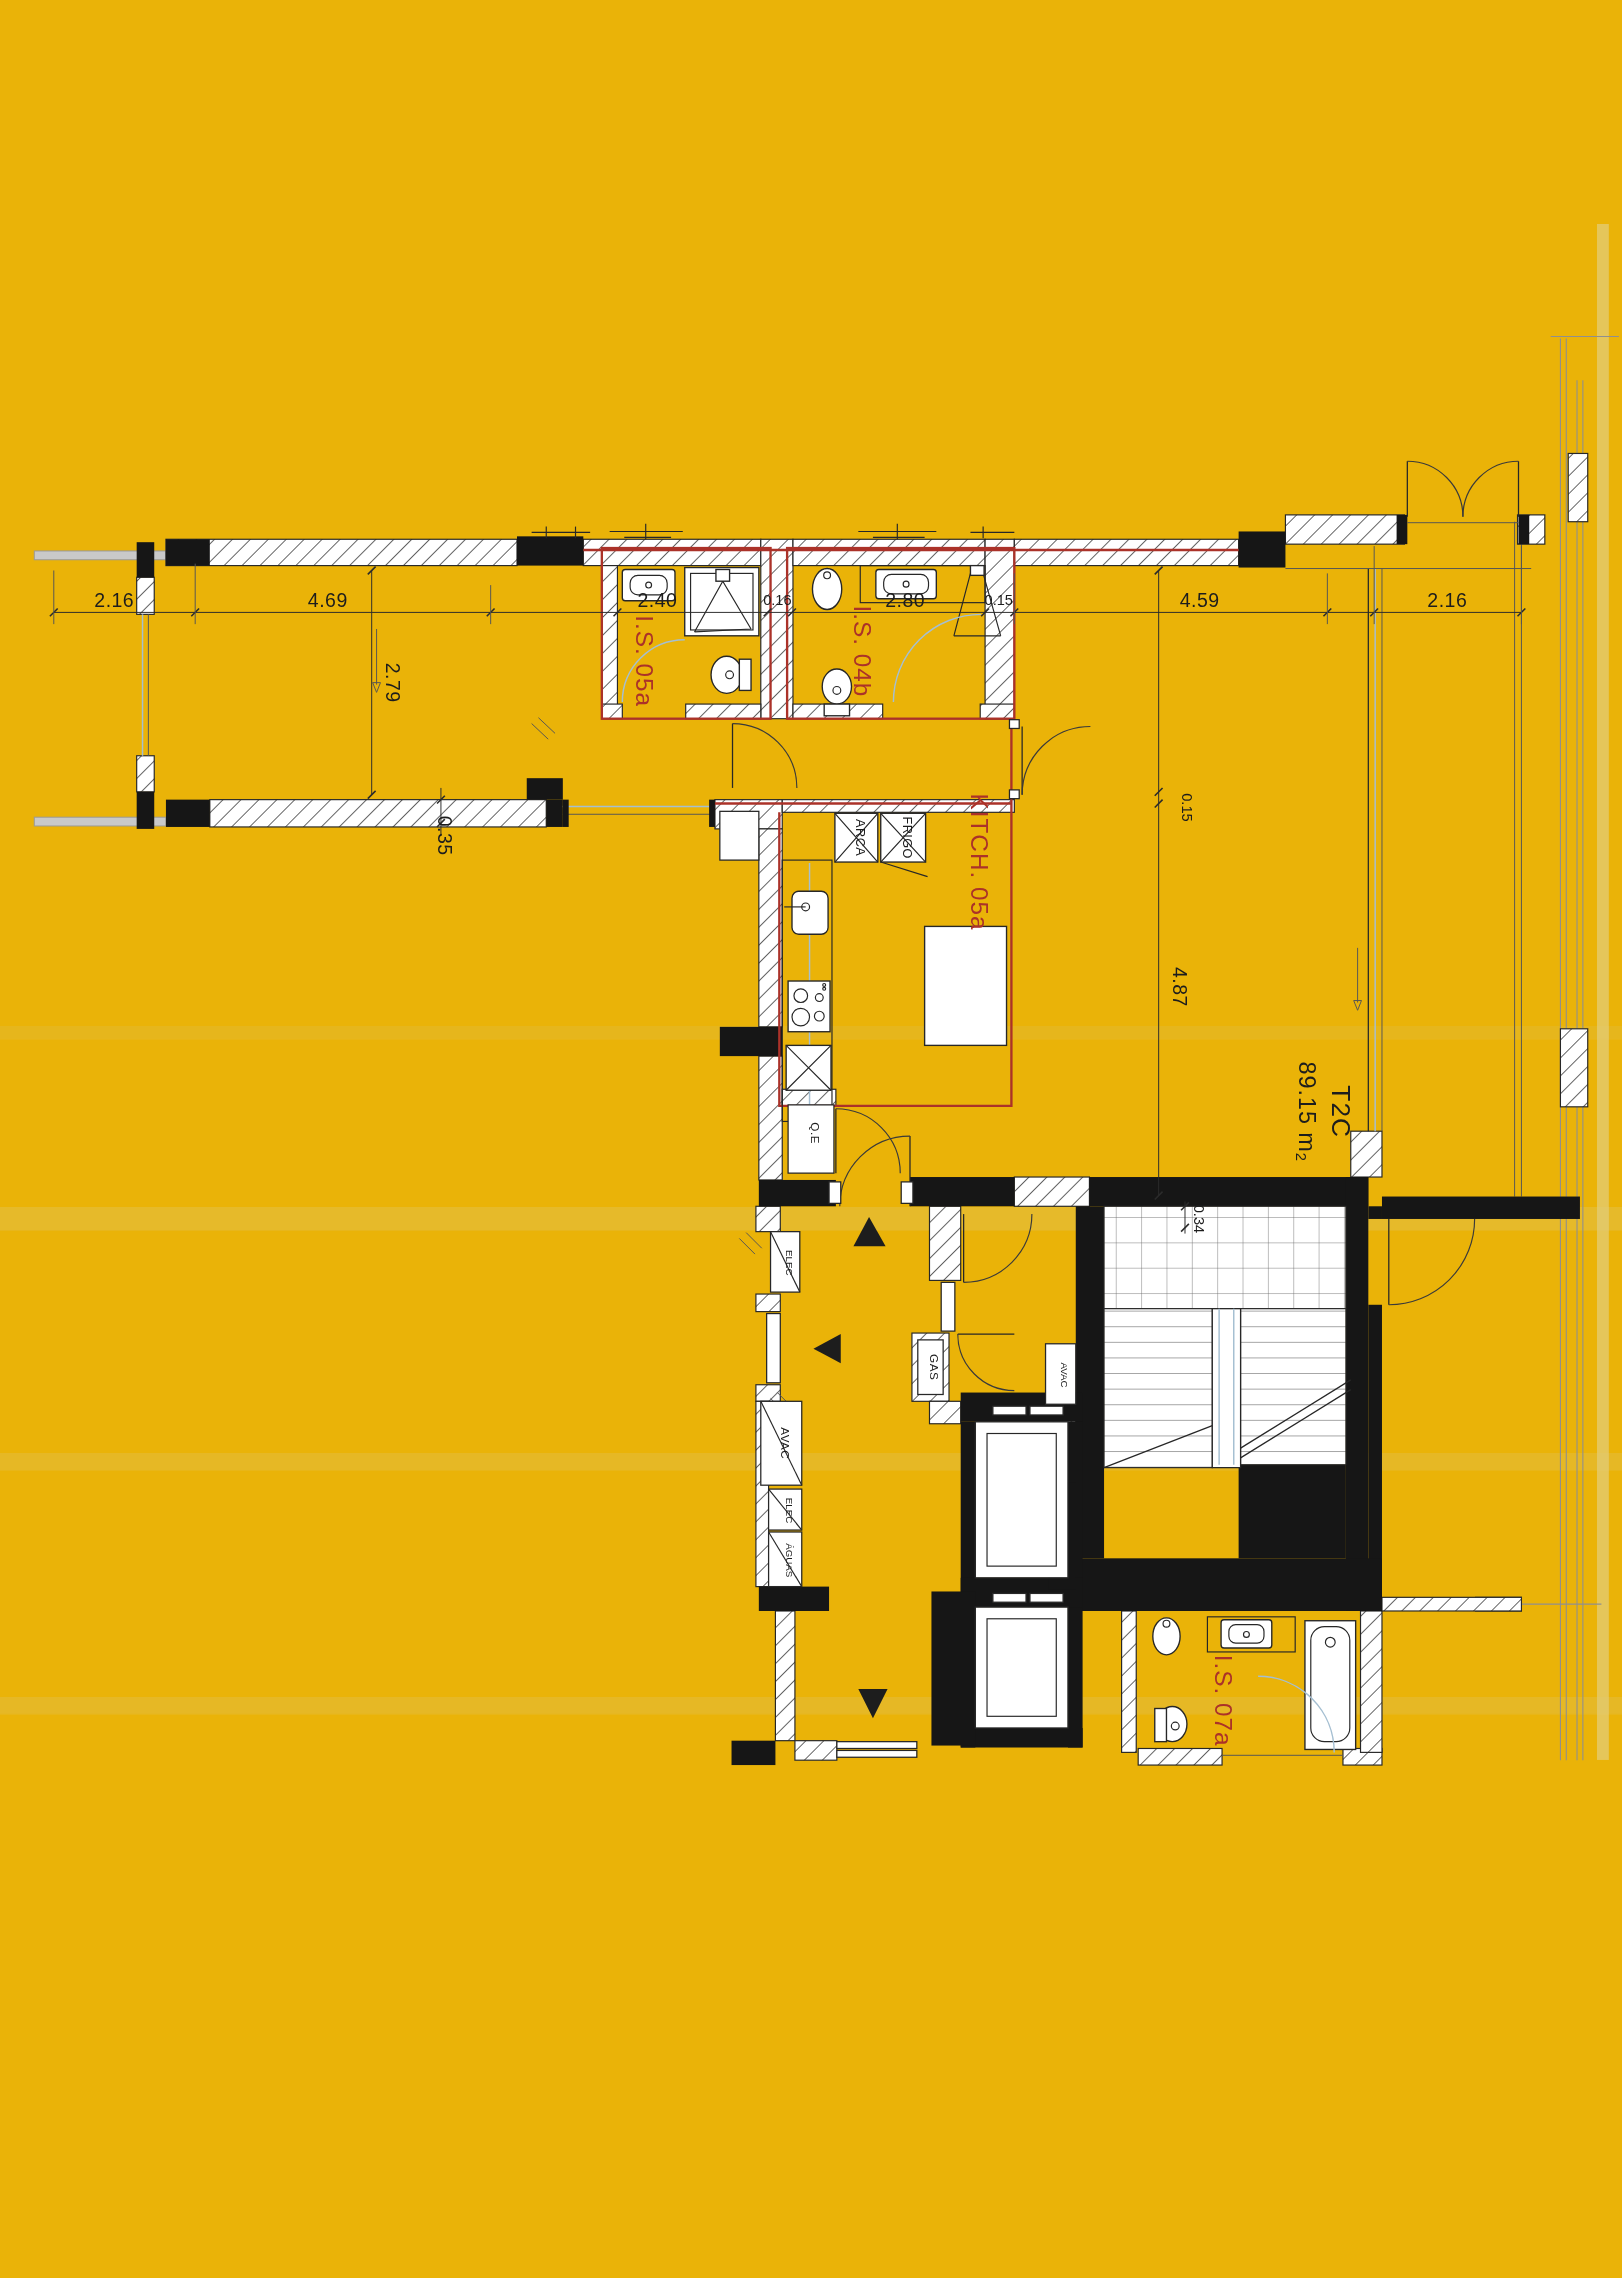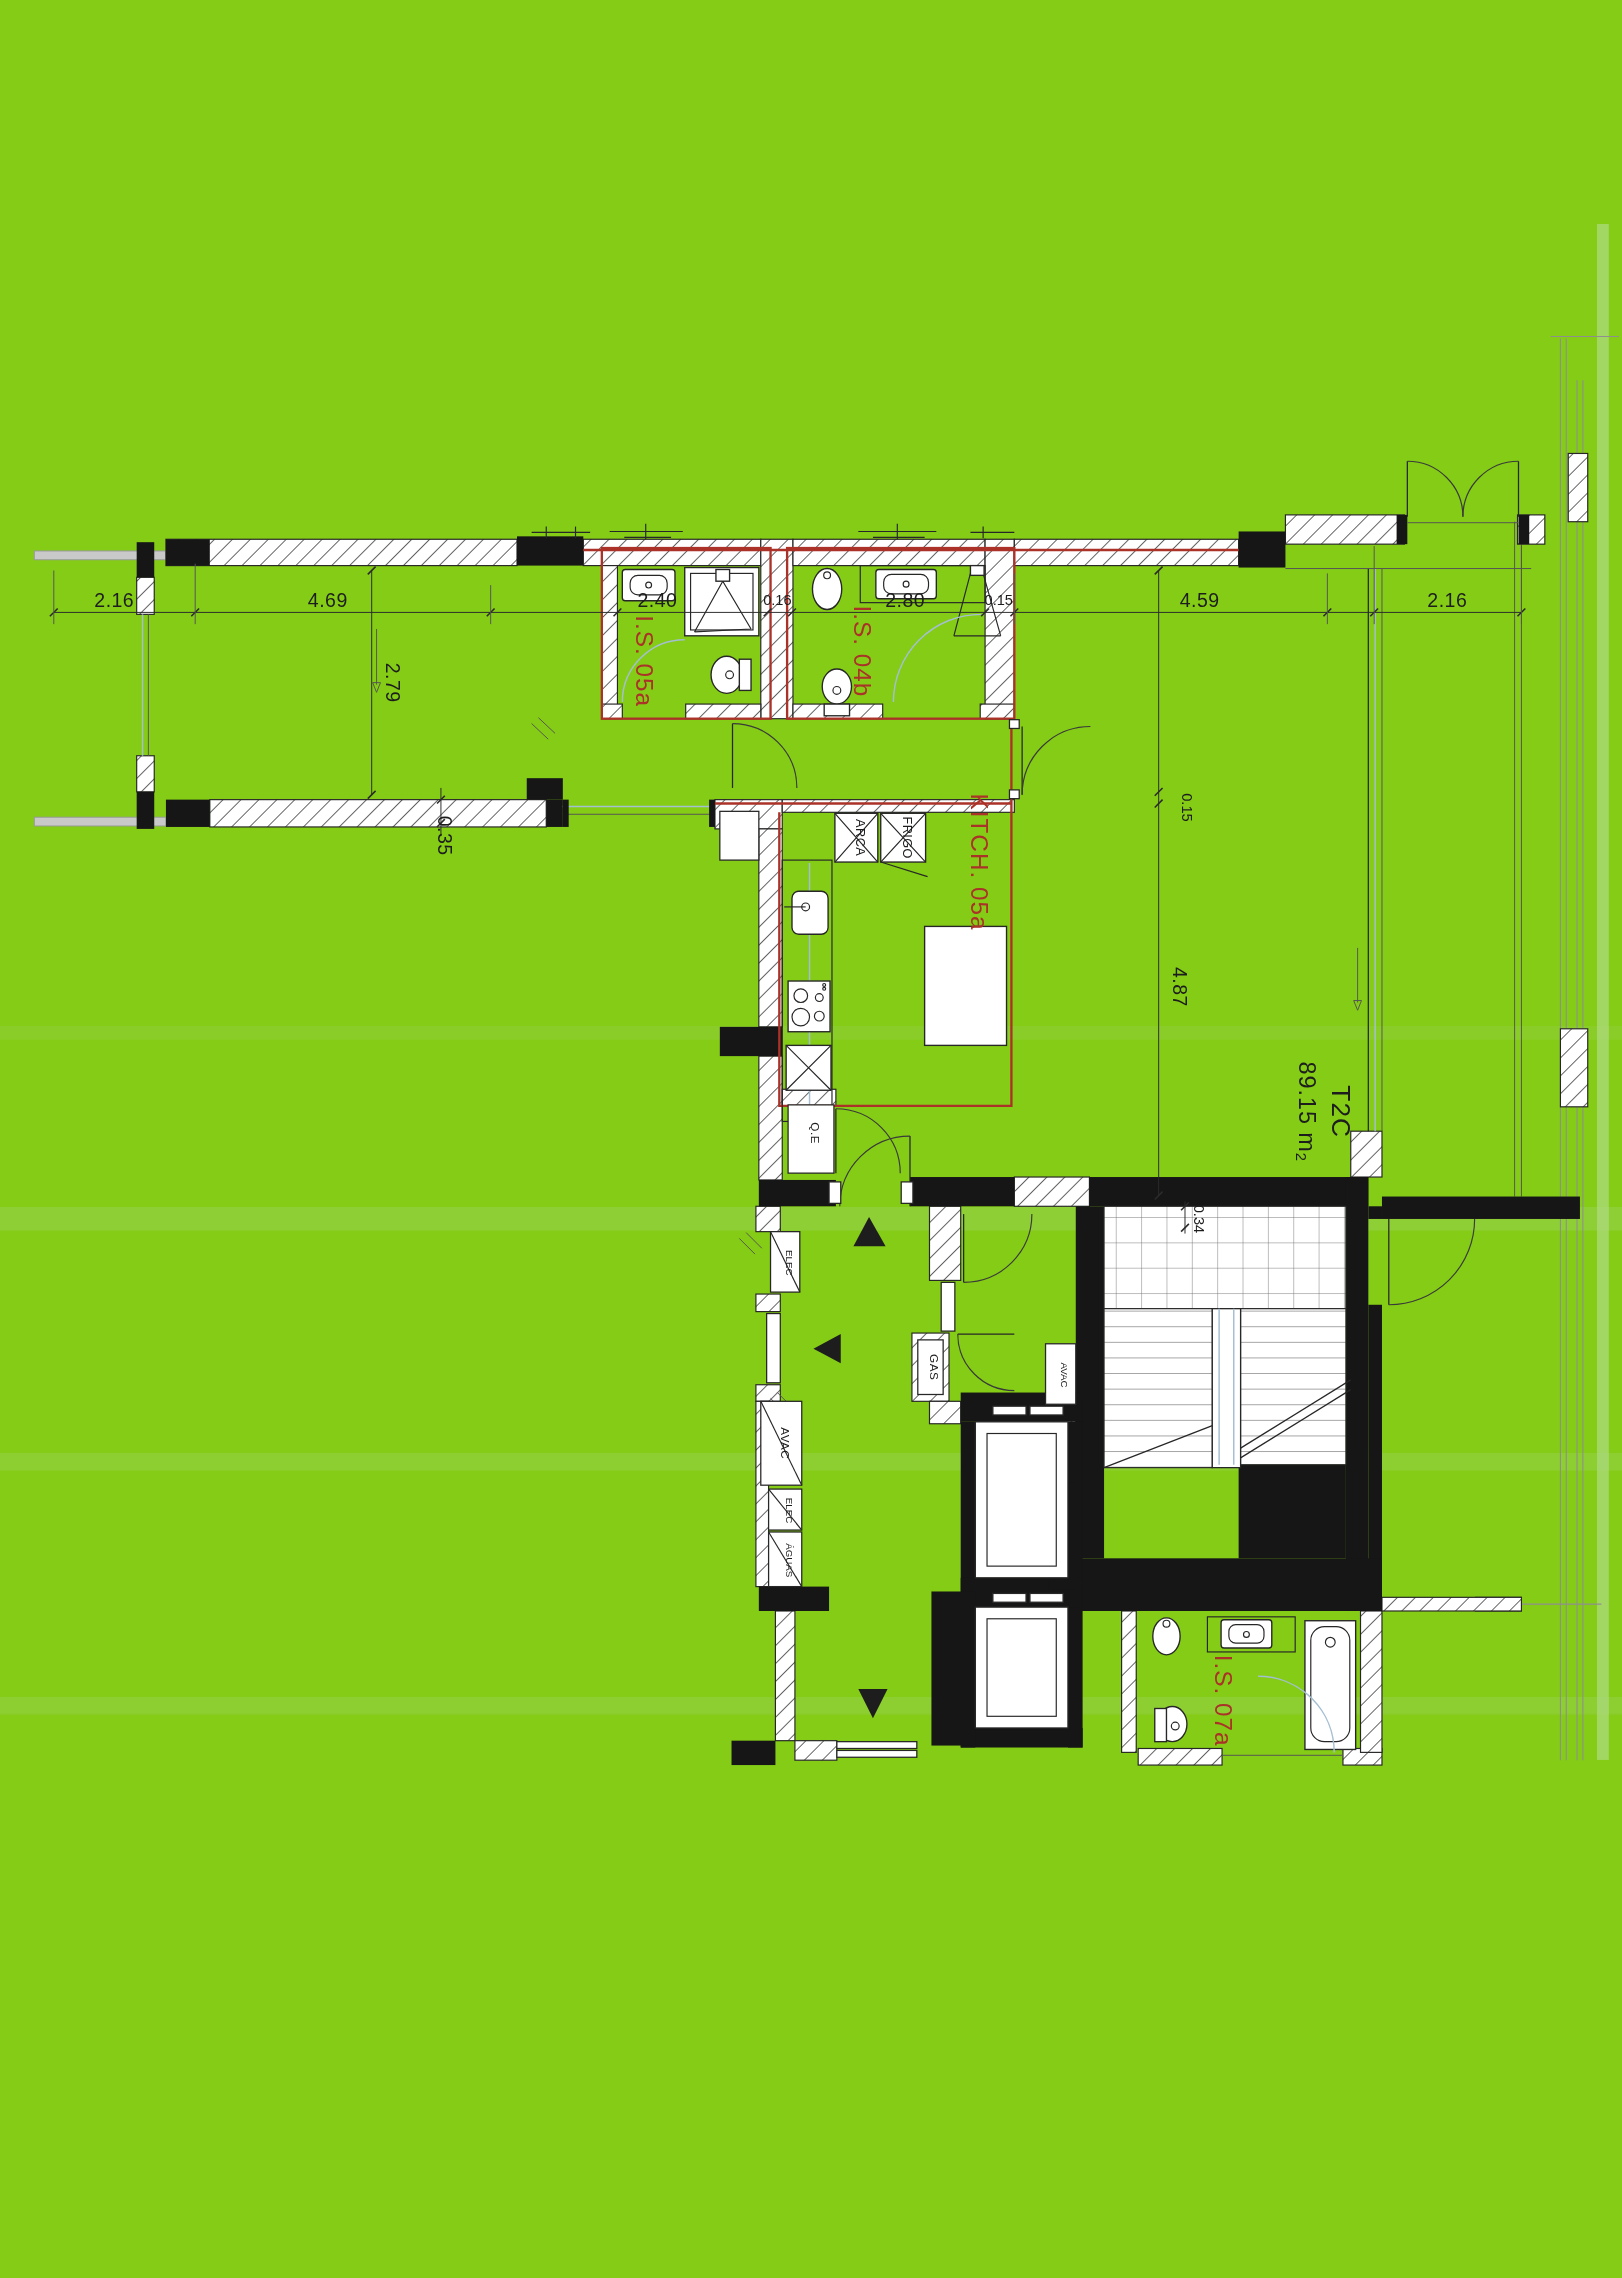--- a/index.html
+++ b/index.html
@@ -1,17 +1,17 @@
 <!DOCTYPE html>
 <html style="--red: #ab3229; --wall: #161616; --blue: #a5bfd2;"><head>
 <meta charset="utf-8">
 <style>
   html,body { margin:0; padding:0; background:#e8e8e8; }
   .page {
-    width:1623px; height:2278px; margin:0 auto; background:#84cc16;
+    width:1623px; height:2278px; margin:0 auto; background:#eab308;
     position:relative; overflow:hidden;
     font-family:"Liberation Sans", sans-serif;
   }
   svg { display:block; }
   
   .h  { fill:url(#hatch); stroke:#272727; stroke-width:1.2; }
   .b  { fill:var(--wall,#161616); stroke:none; }
   .w  { fill:#ffffff; stroke:#272727; stroke-width:1.3; }
   .ln { stroke:#272727; stroke-width:1.3; fill:none; }
   .thin { stroke:#555; stroke-width:1; fill:none; }

